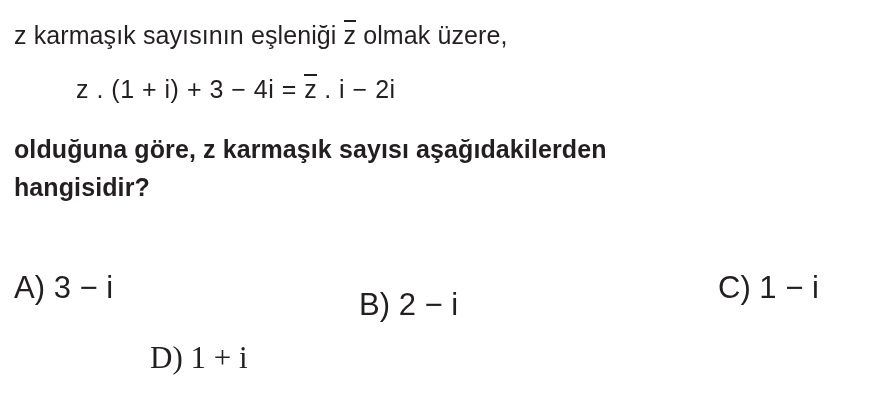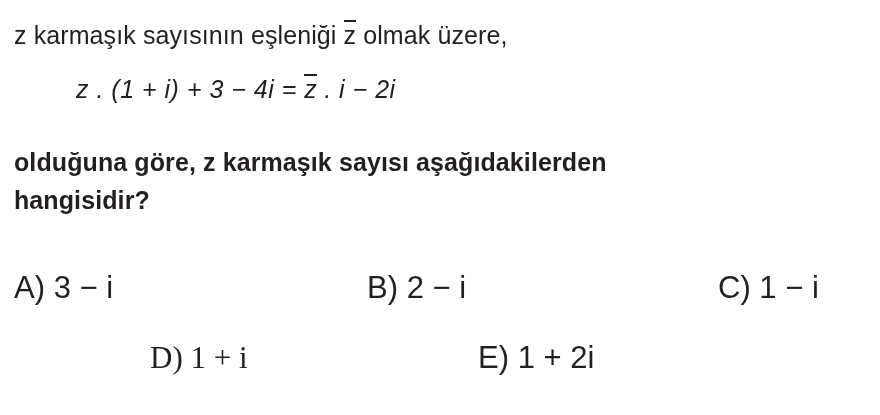--- a/index.html
+++ b/index.html
@@ -32,25 +32,24 @@
     border-top: 2px solid #231f20;
     padding-top: 1px;
     line-height: 1.0;
   }
   .equation {
     margin-top: 20px;
     padding-left: 62px;
     font-size: 25px;
     line-height: 34px;
     white-space: nowrap;
-    font-style: italic;
   }
   .equation .sp { letter-spacing: 0.5px; }
   .prompt {
-    margin-top: 37px;
+    margin-top: 24px;
     font-size: 25px;
     font-weight: bold;
     line-height: 38px;
     letter-spacing: 0.1px;
   }
   .prompt .l2 { display: block; }
   .choices-row-1 {
     position: absolute;
     top: 272px;
     left: 14px;
@@ -64,21 +63,21 @@
     width: 852px;
     height: 32px;
   }
   .choice {
     position: absolute;
     font-size: 31px;
     line-height: 32px;
     white-space: nowrap;
   }
   .c-a { left: 0px; }
-  .c-b { left: 353px; }
+  .c-b { left: 345px; margin-top: 17px; }
   .c-c { left: 704px; }
   .c-d { left: 136px; font-family: Liberation Serif, serif; }
   .c-e { left: 464px; }
 </style>
 </head>
 <body>
 
 <div class="page">
 
   <div class="line-intro">
@@ -107,19 +106,15 @@
       <span>C)</span>
       <span>1 − i</span>
     </div>
   </div>
 
   <div class="choices-row-2">
     <div class="choice c-d">
       <span>D)</span>
       <span>1 + i</span>
     </div>
-    <div class="choice c-e">
-      <span>E)</span>
-      <span>1 + 2i</span>
-    </div>
   </div>
 
 </div>
 
 </body></html>

